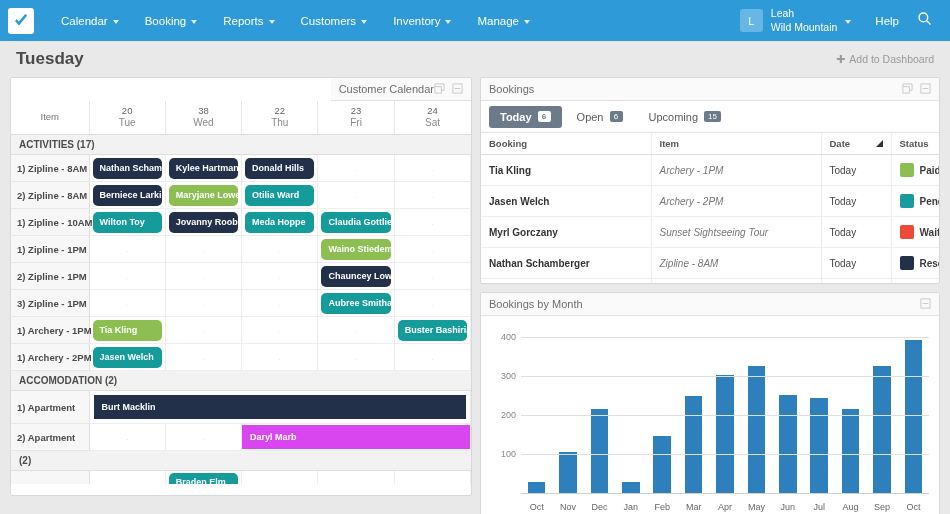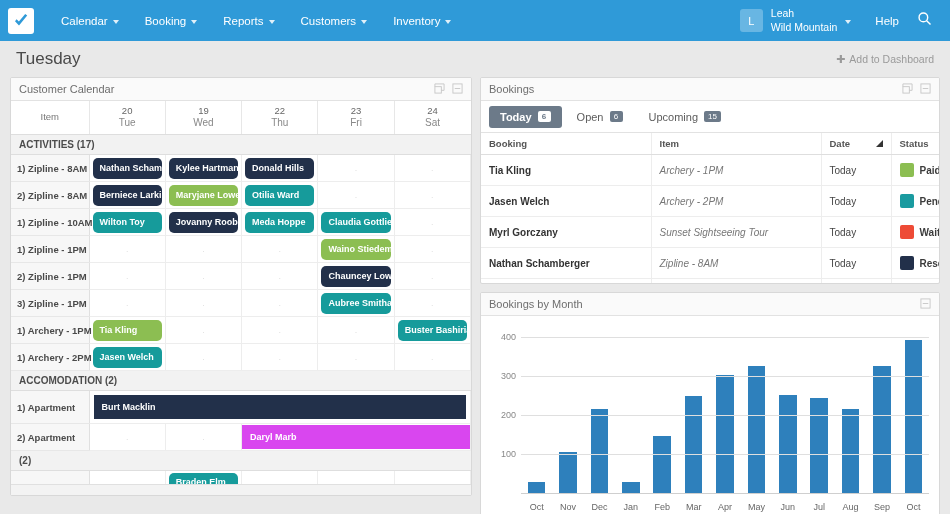--- a/index.html
+++ b/index.html
@@ -57,21 +57,21 @@
   .search-btn {
     padding: 0 8px 0 4px; cursor: pointer; height: 41px;
     display: flex; align-items: center;
   }
 
   
   .page-head {
     height: 36px; display: flex; align-items: center;
     padding: 0 16px; position: relative;
   }
-  .page-title { font-size: 17px; color: #4a4a4a; font-weight: 400; }
+  .page-title { font-size: 17px; color: #4a4a4a; font-weight: 700; }
   .add-dash {
     margin-left: auto; font-size: 10.5px; color: #9a9a9a;
     display: flex; align-items: center; gap: 4px; cursor: pointer;
   }
   .plus-ic { font-size: 11px; color: #9a9a9a; }
 
   
   .cols { display: flex; gap: 8px; padding: 0 10px; height: 440px; }
   .col-l { width: 462px; flex: 0 0 462px; }
   .col-r { flex: 1; display: flex; flex-direction: column; gap: 8px; }
@@ -82,21 +82,21 @@
   }
   .panel-head {
     height: 23px; background: #fafafa; border-bottom: 1px solid #e2e2e2;
     display: flex; align-items: center; padding: 0 8px;
   }
   .panel-title { font-size: 11px; color: #6e6e6e; }
   .panel-ics { margin-left: auto; display: flex; gap: 7px; align-items: center; }
   .pic { cursor: pointer; opacity: .45; }
 
   
-  .cal-panel { height: 419px; display: flex; flex-direction: column; }
+  .cal-panel { height: 419px; display: flex; flex-direction: column; align-items: flex-end; }
   .cal-scroll { flex: 1; overflow: hidden; }
   table.cal { width: 100%; border-collapse: collapse; table-layout: fixed; }
   table.cal th.itemcol, table.cal td.itemcol { width: 78px; }
   table.cal th {
     font-size: 9.5px; color: #777; font-weight: 400; text-align: center;
     padding: 4px 0 5px; border-right: 1px solid #e7e7e7;
     border-bottom: 1px solid #dedede; background: #fff; line-height: 1.25;
   }
   table.cal th .dnum { font-size: 9.5px; color: #666; }
   table.cal th .dname { font-size: 10px; color: #888; }
@@ -212,20 +212,24 @@
     <div class="nav-item">
       <span>Reports</span>
       <i class="caret-d"></i>
     </div>
     <div class="nav-item">
       <span>Customers</span>
       <i class="caret-d"></i>
     </div>
     <div class="nav-item">
       <span>Inventory</span>
+      <i class="caret-d"></i>
+    </div>
+    <div class="nav-item">
+      <span>Manage</span>
       <i class="caret-d"></i>
     </div>
   </div>
 
   <div class="nav-right">
     <div class="user-block">
       <div class="avatar">L</div>
       <div class="user-names">
         <div>Leah</div>
         <div>Wild Mountain</div>
@@ -276,21 +280,21 @@
       <div class="cal-scroll">
         <table class="cal">
           <thead>
             <tr>
               <th class="itemcol">Item</th>
               <th>
                 <div class="dnum">20</div>
                 <div class="dname">Tue</div>
               </th>
               <th>
-                <div class="dnum">19</div>
+                <div class="dnum">38</div>
                 <div class="dname">Wed</div>
               </th>
               <th>
                 <div class="dnum">22</div>
                 <div class="dname">Thu</div>
               </th>
               <th>
                 <div class="dnum">23</div>
                 <div class="dname">Fri</div>
               </th>

